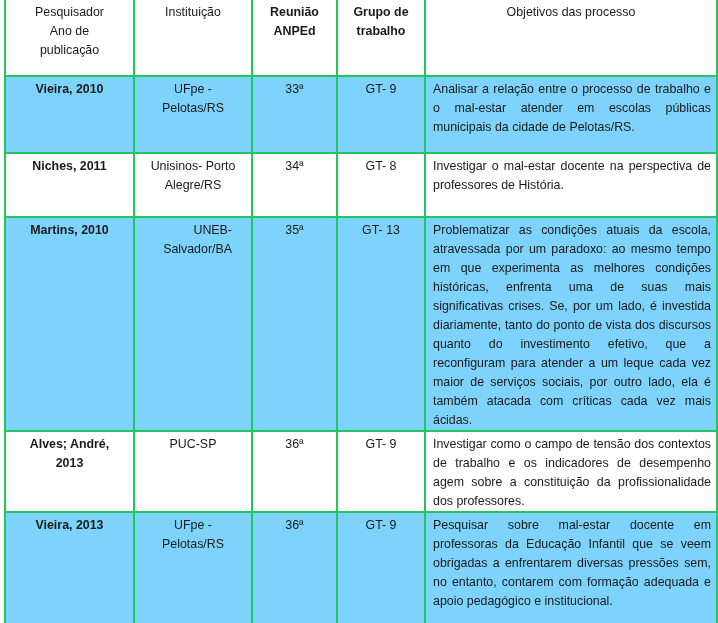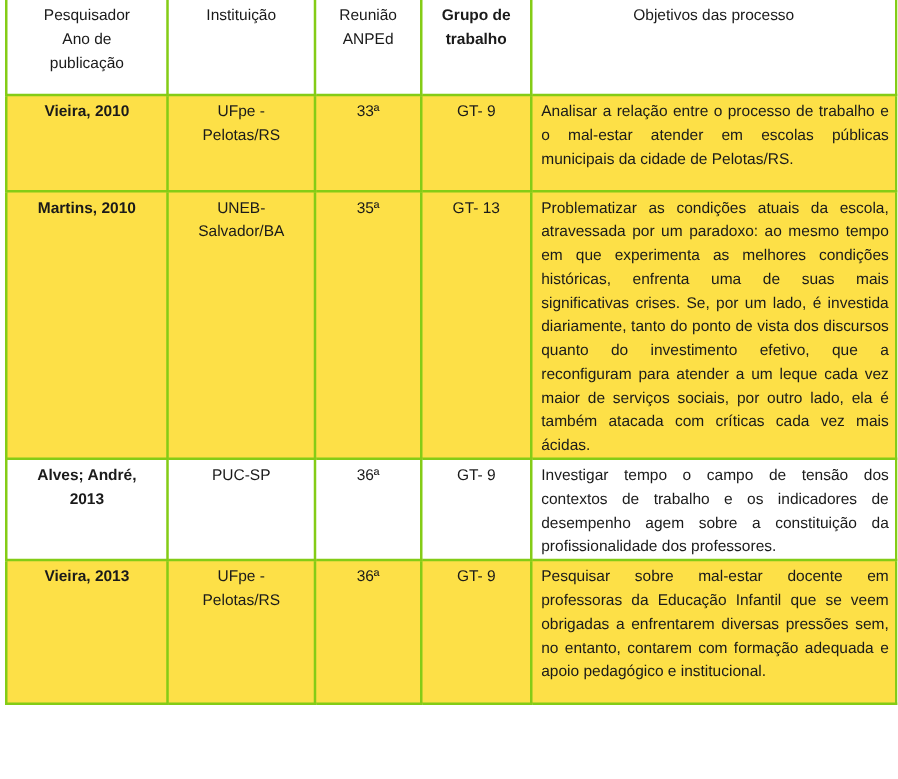--- a/index.html
+++ b/index.html
@@ -1,24 +1,24 @@
 <!DOCTYPE html>
 <html><head>
 <meta charset="utf-8">
 <style>
   html, body { margin:0; padding:0; background:#ffffff; }
   body { width:718px; height:623px; position:relative; overflow:hidden;
          font-family:"Liberation Sans", "DejaVu Sans", sans-serif; font-size:12.4px; color:#1a1a1a; }
   table { position:absolute; left:4px; top:-2px; border-collapse:collapse; table-layout:fixed; width:712px; }
-  td, th { border:2px solid #84cc16; vertical-align:top; padding:3px 5px 0 5px; line-height:19px; }
+  td, th { border:2px solid #22c55e; vertical-align:top; padding:3px 5px 0 5px; line-height:19px; }
   th { font-weight:normal; text-align:center; height:72px; }
   td.c { text-align:center; }
   td.name { font-weight:bold; text-align:center; }
   td.obj { text-align:justify; text-align-last:left; padding-left:7px; padding-right:5px; }
-  tr.shade td { background:#fde047; }
+  tr.shade td { background:#7dd3fc; }
   tr.r1 td { height:72px; }
   tr.r2 td { height:59px; }
   tr.r3 td { height:204px; }
   tr.r4 td { height:73px; }
   tr.r5 td { height:110px; }
 </style>
 </head>
 <body>
 
 <table>
@@ -29,55 +29,62 @@
     <col style="width:88px">
     <col style="width:292px">
   </colgroup>
   <thead>
     <tr>
       <th>
         <span style="display:block;padding:0 14px;">Pesquisador Ano de publicação</span>
       </th>
       <th>Instituição</th>
       <th>
-        <span style="display:block;padding:0 12px;">Reunião ANPEd</span>
+        <span style="display:block;padding:0 12px;font-weight:bold;">Reunião ANPEd</span>
       </th>
       <th>
         <span style="display:block;padding:0 8px;font-weight:bold;">Grupo de trabalho</span>
       </th>
       <th>Objetivos das processo</th>
     </tr>
   </thead>
   <tbody>
     <tr class="shade r1">
       <td class="name">Vieira, 2010</td>
       <td class="c">
           <span style="display:block;padding:0 18px;">UFpe - Pelotas/RS</span>
         </td>
       <td class="c">33ª</td>
       <td class="c">GT- 9</td>
       <td class="obj">Analisar a relação entre o processo de trabalho e o mal-estar atender em escolas públicas municipais da cidade de Pelotas/RS.</td>
     </tr>
+    <tr class="r2">
+      <td class="name">Niches, 2011</td>
+      <td class="c">Unisinos- Porto Alegre/RS</td>
+      <td class="c">34ª</td>
+      <td class="c">GT- 8</td>
+      <td class="obj">Investigar o mal-estar docente na perspectiva de professores de História.</td>
+    </tr>
     <tr class="shade r3">
       <td class="name">Martins, 2010</td>
       <td class="c">
-          <span style="display:block;padding:0 14px;">UNEB- Salvador/BA</span>
+          <span style="display:block;padding:0 14px;text-align:right;">UNEB- Salvador/BA</span>
         </td>
       <td class="c">35ª</td>
       <td class="c">GT- 13</td>
       <td class="obj">Problematizar as condições atuais da escola, atravessada por um paradoxo: ao mesmo tempo em que experimenta as melhores condições históricas, enfrenta uma de suas mais significativas crises. Se, por um lado, é investida diariamente, tanto do ponto de vista dos discursos quanto do investimento efetivo, que a reconfiguram para atender a um leque cada vez maior de serviços sociais, por outro lado, ela é também atacada com críticas cada vez mais ácidas.</td>
     </tr>
     <tr class="r4">
       <td class="name">
           <span style="display:block;padding:0 14px;">Alves; André, 2013</span>
         </td>
       <td class="c">PUC-SP</td>
       <td class="c">36ª</td>
       <td class="c">GT- 9</td>
-      <td class="obj">Investigar tempo o campo de tensão dos contextos de trabalho e os indicadores de desempenho agem sobre a constituição da profissionalidade dos professores.</td>
+      <td class="obj">Investigar como o campo de tensão dos contextos de trabalho e os indicadores de desempenho agem sobre a constituição da profissionalidade dos professores.</td>
     </tr>
     <tr class="shade r5">
       <td class="name">Vieira, 2013</td>
       <td class="c">
           <span style="display:block;padding:0 18px;">UFpe - Pelotas/RS</span>
         </td>
       <td class="c">36ª</td>
       <td class="c">GT- 9</td>
       <td class="obj">Pesquisar sobre mal-estar docente em professoras da Educação Infantil que se veem obrigadas a enfrentarem diversas pressões sem, no entanto, contarem com formação adequada e apoio pedagógico e institucional.</td>
     </tr>

